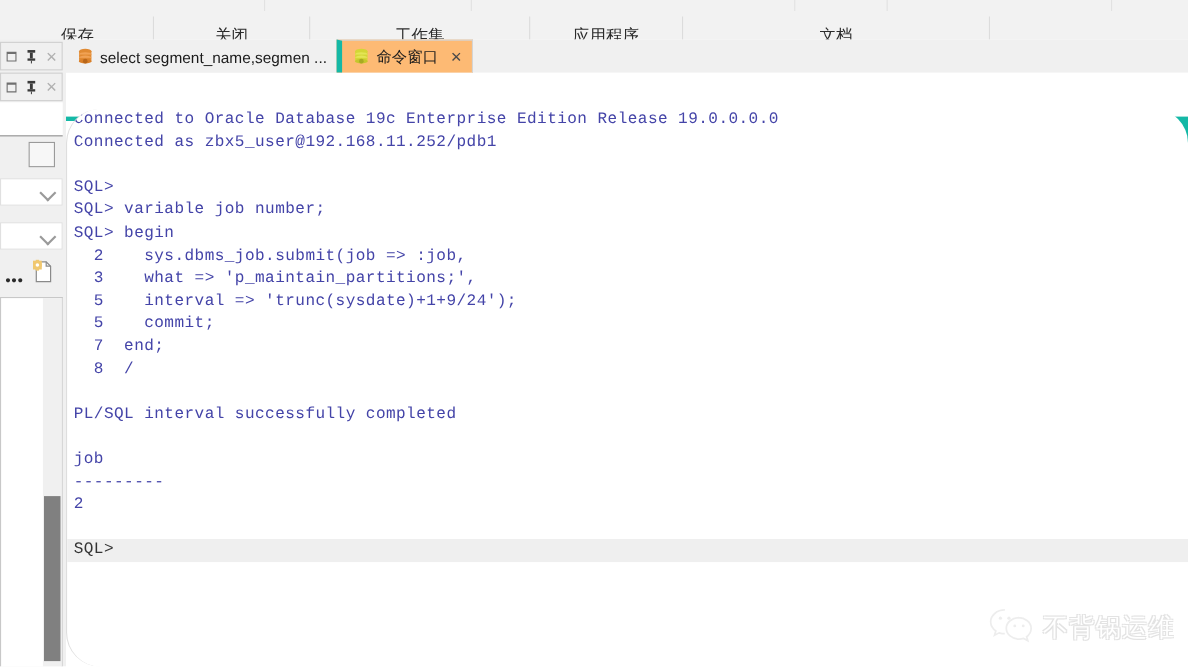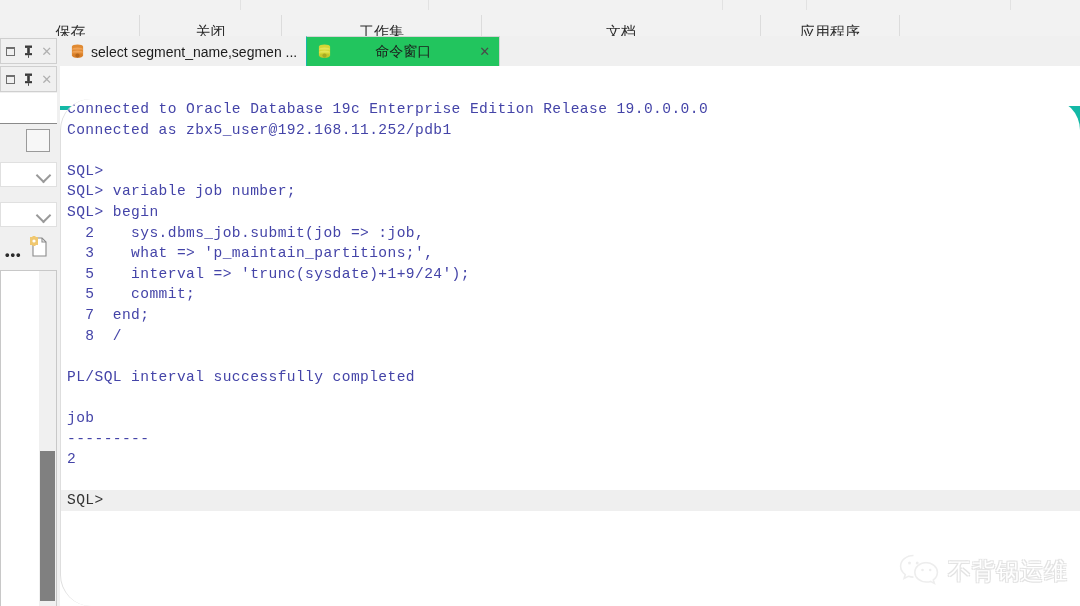--- a/index.html
+++ b/index.html
@@ -193,26 +193,25 @@
     display: flex;
     align-items: center;
     padding: 0 9px;
     box-sizing: border-box;
     font-size: 14px;
     color: #1c1c1c;
     white-space: nowrap;
   }
   .doc-tab.inactive { background: #f0f0f0; }
   .doc-tab.active {
-    background: #22c55e;
+    background: #fdba74;
     border-top: 1px solid #d4d4d4;
-    border-left: 1px solid #14b8a6;
+    border-left: 5px solid #14b8a6;
     border-right: 1px solid #d4d4d4;
     height: 30px;
-    gap: 37px;
   }
   .db-icon { width: 17px; height: 17px; margin-right: 5px; flex: none; }
   .tab-close {
     margin-left: 11px;
     font-size: 13px;
     color: #4a4a4a;
     line-height: 1;
   }
 
   
@@ -296,25 +295,25 @@
   <div class="tb-group tb-g0"></div>
   <div class="tb-group tb-g1">
     <span>保存</span>
   </div>
   <div class="tb-group tb-g2">
     <span>关闭</span>
   </div>
   <div class="tb-group tb-g3">
     <span>工作集</span>
   </div>
+  <div class="tb-group tb-g5">
+    <span>应用程序</span>
+  </div>
   <div class="tb-group tb-g4">
     <span>文档</span>
-  </div>
-  <div class="tb-group tb-g5">
-    <span>应用程序</span>
   </div>
   <div class="tb-group tb-g6"></div>
   <div class="tb-sep-top" style="left:240px"></div>
   <div class="tb-sep-top" style="left:428px"></div>
   <div class="tb-sep-top" style="left:722px"></div>
   <div class="tb-sep-top" style="left:806px"></div>
   <div class="tb-sep-top" style="left:1010px"></div>
 </div>
 
 <div class="sidebar">

